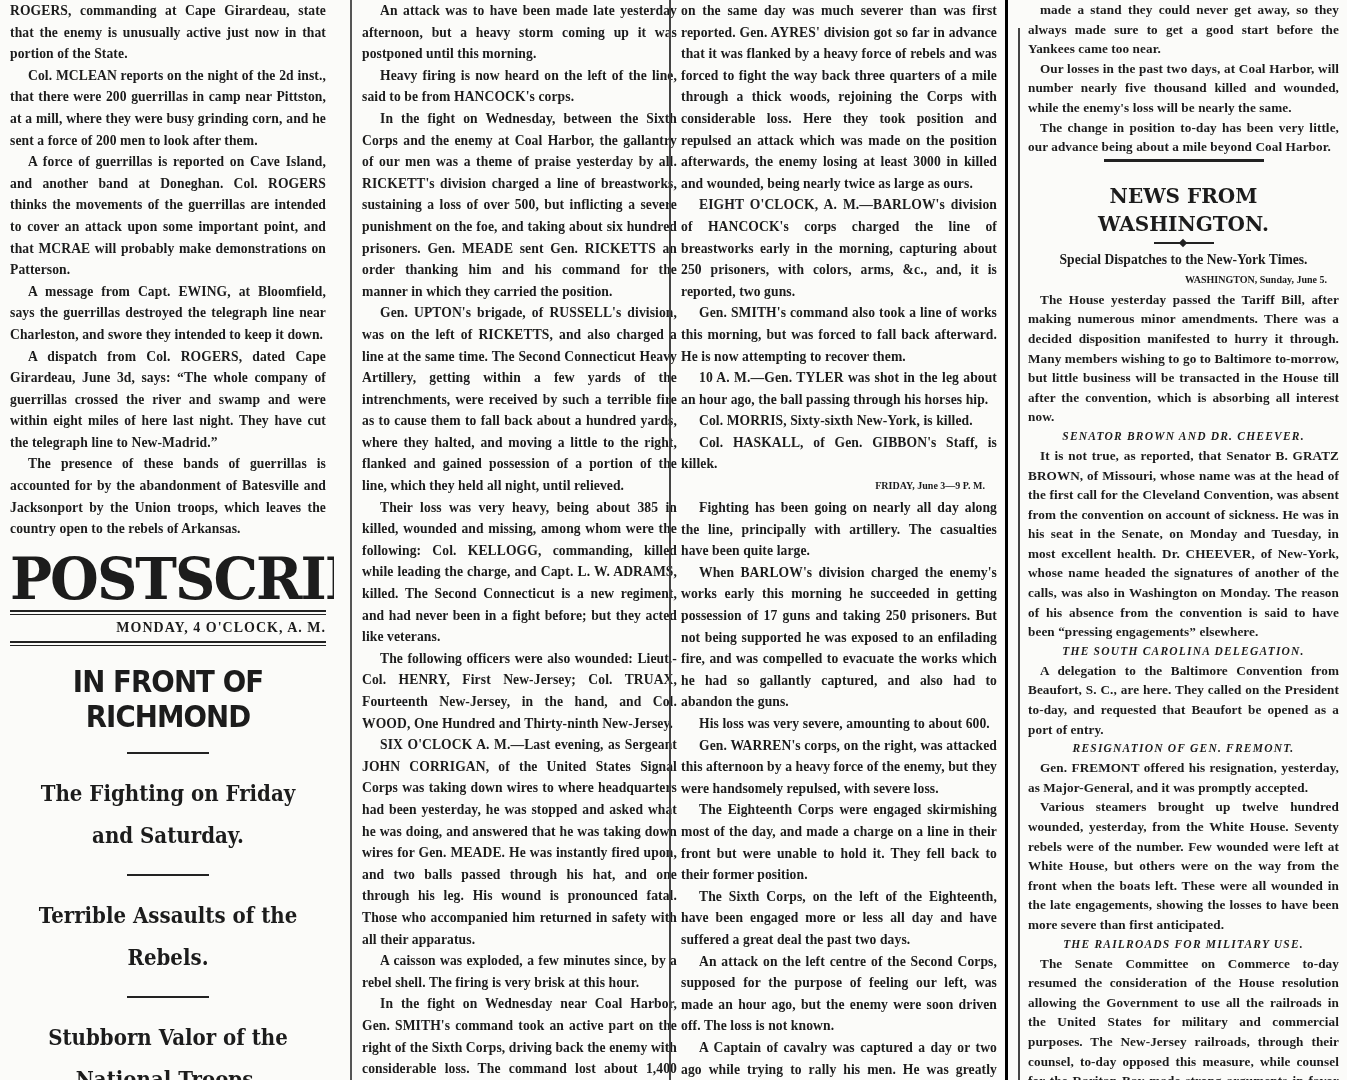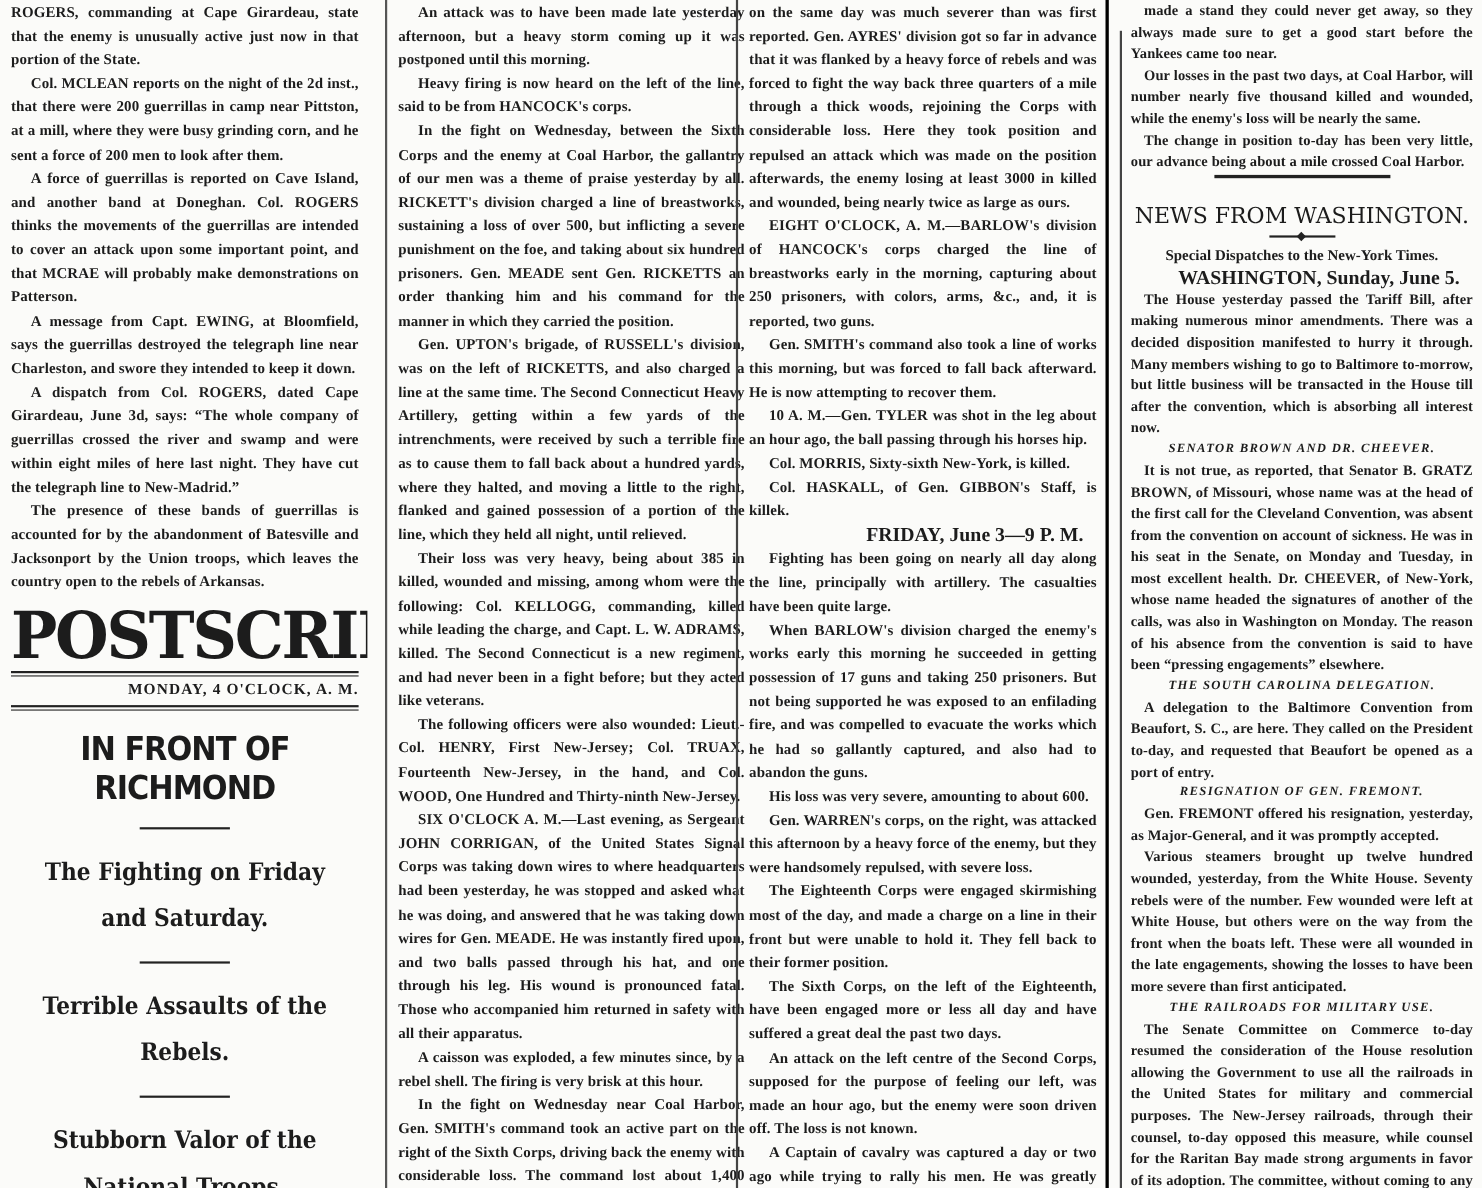--- a/index.html
+++ b/index.html
@@ -16,39 +16,39 @@
   .c1 { left:0;    width:334px; }
   .c2 { left:350px; width:335px; border-left:2px solid #555; }
   .c3 { left:669px; width:336px; border-left:2px solid #444; }
   .c4 { left:1005px; width:342px; border-left:3px solid #000000; }
   .c4 .inner-rule { position:absolute; left:10px; top:28px; bottom:0; border-left:2px solid #444; }
   p {
     margin:0; font-size:13.6px; line-height:21.6px; font-weight:bold;
     text-align:justify; text-indent:18px; letter-spacing:0.1px;
   }
   p.noindent { text-indent:0; }
-  .dateline { text-align:right; font-size:18px; line-height:22px; font-weight:bold; padding-right:12px; }
+  .dateline { text-align:right; font-size:10px; line-height:22px; font-weight:bold; padding-right:12px; }
   .postscript {
     font-family:"DejaVu Serif",serif; font-size:56px; font-weight:bold;
     text-align:center; letter-spacing:-2px; line-height:64px; margin-top:6px;
     transform:scaleY(1.05);
   }
   .double-rule { border-top:2px solid #222; border-bottom:1px solid #222; height:2px; margin:0 0; }
   .monday { text-align:right; font-weight:bold; font-size:14px; letter-spacing:1px; line-height:26px; }
   .richmond {
     font-family:"DejaVu Sans",sans-serif; font-weight:bold; font-size:30px;
     text-align:center; letter-spacing:-1px; transform:scaleX(0.92); margin:18px 0 6px;
   }
   .short-rule { width:82px; margin:18px auto 18px; border-top:2px solid #222; }
   .subhead {
     font-family:"DejaVu Serif",serif; font-weight:bold; font-size:22px;
     line-height:42px; text-align:center; transform:scaleX(0.9);
   }
   .news-title {
-    font-family:"DejaVu Serif",serif; font-weight:normal; font-size:20px;
+    font-family:"DejaVu Serif",serif; font-weight:bold; font-size:20px;
     text-align:center; letter-spacing:0; margin-top:20px; line-height:28px;
   }
   .ornament-rule { width:60px; margin:4px auto 6px; border-top:2px solid #222; position:relative; }
   .ornament-rule::after { content:""; position:absolute; left:26px; top:-4px; width:6px; height:6px; background:#222; transform:rotate(45deg); }
   .section-head {
     text-align:center; font-size:11.5px; font-weight:bold; line-height:19px;
     letter-spacing:1.2px; font-style:italic;
   }
   .c4 p { font-size:13.2px; line-height:19.6px; text-indent:12px; }
   .center-line { text-align:center; font-weight:bold; font-size:13.6px; line-height:20px; }
@@ -111,21 +111,21 @@
     <p>The Sixth Corps, on the left of the Eighteenth, have been engaged more or less all day and have suffered a great deal the past two days.</p>
     <p>An attack on the left centre of the Second Corps, supposed for the purpose of feeling our left, was made an hour ago, but the enemy were soon driven off. The loss is not known.</p>
     <p>A Captain of cavalry was captured a day or two ago while trying to rally his men. He was greatly excited, and cursed his men at a terrible rate, saying the whole Southern cavalry were worthless, and it was no use trying to fight the Yankee cavalry. Their horses, he said, were played out, and if they</p>
   </div>
 
   <div class="col c4">
     <div class="inner-rule"></div>
     <div style="padding-left:10px;">
       <p class="noindent">made a stand they could never get away, so they always made sure to get a good start before the Yankees came too near.</p>
       <p>Our losses in the past two days, at Coal Harbor, will number nearly five thousand killed and wounded, while the enemy's loss will be nearly the same.</p>
-      <p>The change in position to-day has been very little, our advance being about a mile crossed Coal Harbor.</p>
+      <p>The change in position to-day has been very little, our advance being about a mile beyond Coal Harbor.</p>
       <div class="top-rule-c4"></div>
 
       <div class="news-title">NEWS FROM WASHINGTON.</div>
       <div class="ornament-rule"></div>
       <div class="center-line">Special Dispatches to the New-York Times.</div>
       <div class="dateline" style="line-height:20px;">WASHINGTON, Sunday, June 5.</div>
 
       <p>The House yesterday passed the Tariff Bill, after making numerous minor amendments. There was a decided disposition manifested to hurry it through. Many members wishing to go to Baltimore to-morrow, but little business will be transacted in the House till after the convention, which is absorbing all interest now.</p>
       <div class="section-head">SENATOR BROWN AND DR. CHEEVER.</div>
       <p>It is not true, as reported, that Senator B. GRATZ BROWN, of Missouri, whose name was at the head of the first call for the Cleveland Convention, was absent from the convention on account of sickness. He was in his seat in the Senate, on Monday and Tuesday, in most excellent health. Dr. CHEEVER, of New-York, whose name headed the signatures of another of the calls, was also in Washington on Monday. The reason of his absence from the convention is said to have been “pressing engagements” elsewhere.</p>

